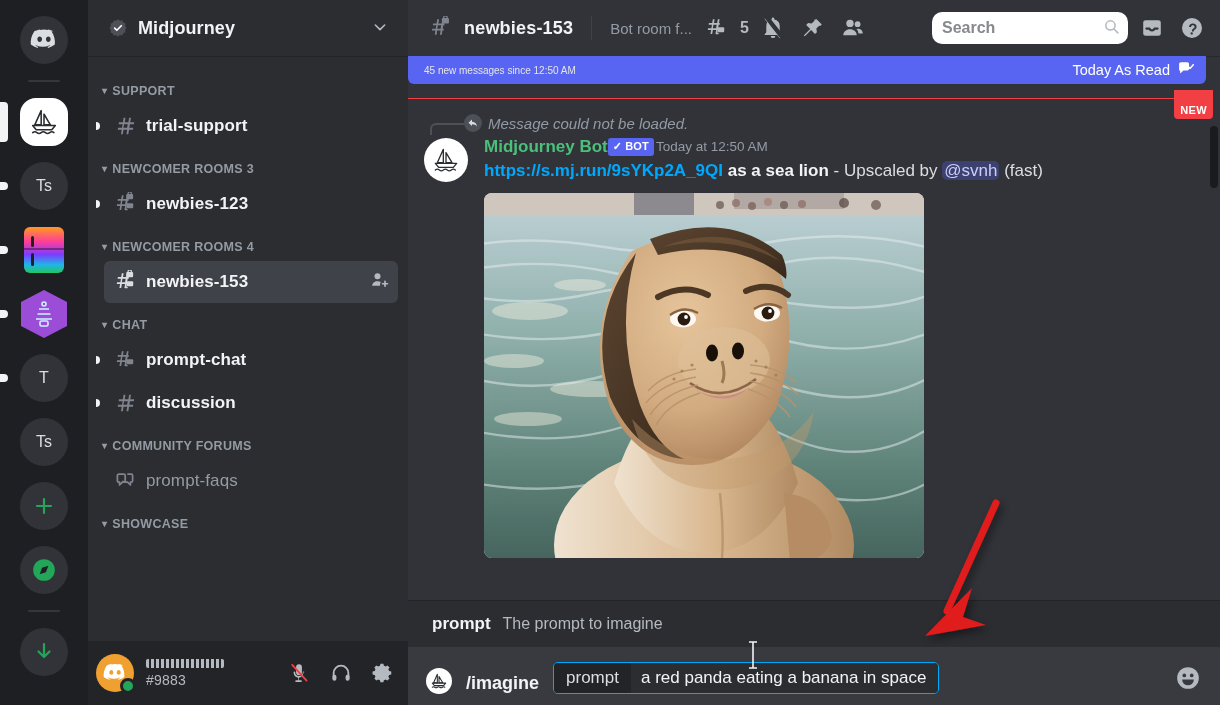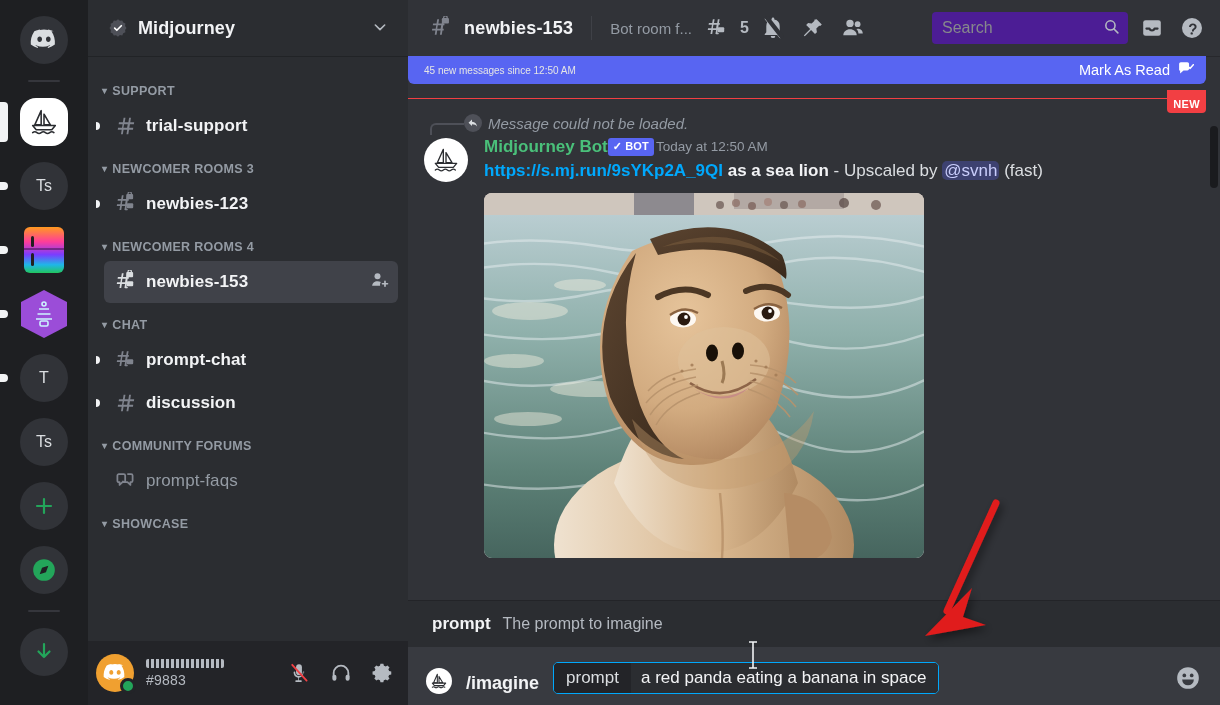--- a/index.html
+++ b/index.html
@@ -103,38 +103,38 @@
   .topbar {
     height: 56px; flex:0 0 56px; display: flex; align-items: center;
     padding: 0 12px 0 16px; gap: 8px; box-shadow: 0 1px 0 rgba(0,0,0,.2); position:relative; z-index:3;
   }
   .topbar .chan-name { color: #f2f3f5; font-size: 18px; font-weight: 700; letter-spacing:.2px;}
   .vdiv { width: 1px; height: 24px; background: #3f4147; margin: 0 10px; }
   .topic { color: #949ba4; font-size: 15px; max-width: 100px; overflow: hidden; white-space: nowrap; cursor:pointer;}
   .thread-count { color: #b5bac1; font-size: 16px; font-weight: 600; }
   .tb-icon { width: 32px; height: 32px; display: flex; align-items: center; justify-content: center; cursor: pointer; flex:0 0 32px;}
   .search-box {
-    width: 196px; height: 32px; background: #4c1d95; border-radius: 4px;
-    display: flex; align-items: center; padding: 0 8px 0 10px; gap: 6px; cursor: text; margin-left:auto;
+    width: 196px; height: 32px; background: #ffffff; border-radius: 10px;
+    display: flex; align-items: center; padding: 0 8px 0 10px; gap: 6px; cursor: text; margin-left:auto;font-weight:bold;
   }
   .search-box .ph { color: #87898c; font-size: 16px; flex: 1; }
 
   
   .msgwrap { flex: 1; position: relative; overflow: hidden; }
   .newbanner {
     position: absolute; top: 0; left: 0; right: 14px; height: 28px;
     background: #5865f2; display: flex; align-items: center; justify-content: space-between;
     padding: 0 12px 0 16px; z-index: 4; border-radius: 0 0 6px 6px;
   }
   .newbanner .left { color: #e5e5e5; font-size: 10px; font-weight: 500; }
   .newbanner .right { color: #fff; font-size: 14.5px; font-weight: 500; display:flex; align-items:center; gap:7px; cursor:pointer;}
   .divider-new { position: absolute; top: 42px; left: 0; right: 14px; height: 1px; background: #f23f43; z-index: 3;}
   .newpill {
-    position: absolute; top: 34px; right: 14px; background: #f23f43; color: #fff;
-    font-size: 11px; font-weight: 700; padding: 8px 6px 3px; border-radius: 0 0 4px 4px; z-index: 4; letter-spacing:.4px;
+    position: absolute; top: 34px; right: 7px; background: #f23f43; color: #fff;
+    font-size: 11px; font-weight: 700; padding: 14px 6px 3px; border-radius: 0 0 4px 4px; z-index: 4; letter-spacing:.4px;
   }
   .msglist { padding: 56px 14px 0 0; }
   .reply-ctx { display: flex; align-items: center; gap: 6px; margin-left: 56px; position: relative; height: 22px; }
   .reply-spine {
     position: absolute; left: -34px; top: 11px; width: 34px; height: 12px;
     border-left: 2px solid #4e5058; border-top: 2px solid #4e5058; border-top-left-radius: 6px;
   }
   .reply-arrow-ico { width: 18px; height:18px; border-radius:50%; background:#4e5058; display:flex;align-items:center;justify-content:center; flex:0 0 18px;}
   .reply-text { color: #949ba4; font-size: 15px; font-style: italic; }
   .msg { display: flex; gap: 16px; padding: 2px 0 0 16px; }
@@ -493,21 +493,21 @@
             <path d="M12 15.4v-.6c0-1 .4-1.6 1.4-2.3.9-.6 1.2-1 1.2-1.7 0-.9-.7-1.5-1.7-1.5-1 0-1.8.6-1.9 1.7H9c.1-2.1 1.6-3.4 3.9-3.4 2.2 0 3.7 1.3 3.7 3.1 0 1.2-.6 2-1.7 2.8-.8.6-1.1 1-1.1 1.7v.2zm-.3 3.2a1.2 1.2 0 1 1 0-2.4 1.2 1.2 0 0 1 0 2.4z" fill="#313338"></path>
           </svg>
       </span>
     </div>
 
     <div class="msgwrap">
 
       <div class="newbanner">
         <span class="left">45 new messages since 12:50 AM</span>
         <span class="right">
-          <span>Mark As Read</span>
+          <span>Today As Read</span>
           <span>
             <svg width="17" height="17" viewBox="0 0 24 24" fill="#ffffff">
                 <path d="M3 5.4A2.4 2.4 0 0 1 5.4 3h9.2a2.4 2.4 0 0 1 2.4 2.4v7a2.4 2.4 0 0 1-2.4 2.4H9.2L4.4 19v-4.2H3z"></path>
                 <path d="M15 8.6l3.4 3.4L23 6.6" stroke="#ffffff" stroke-width="2.1" fill="none" stroke-linecap="round" stroke-linejoin="round"></path>
               </svg>
           </span>
         </span>
       </div>
       <div class="divider-new"></div>
       <div class="newpill">NEW</div>

